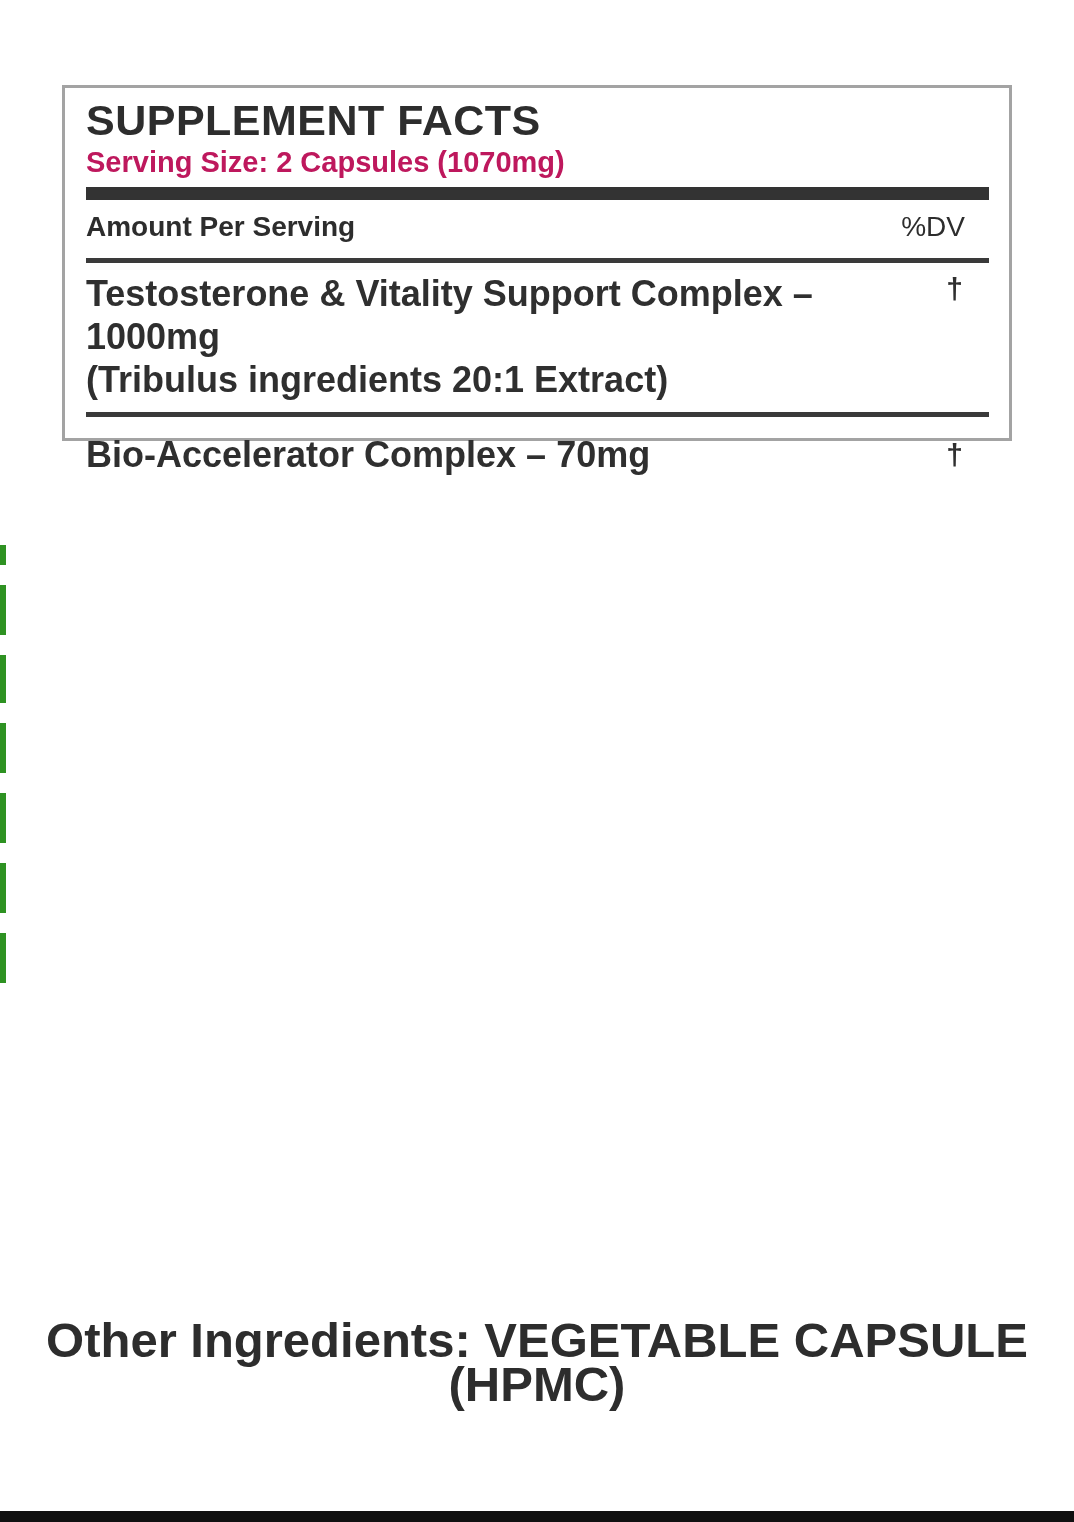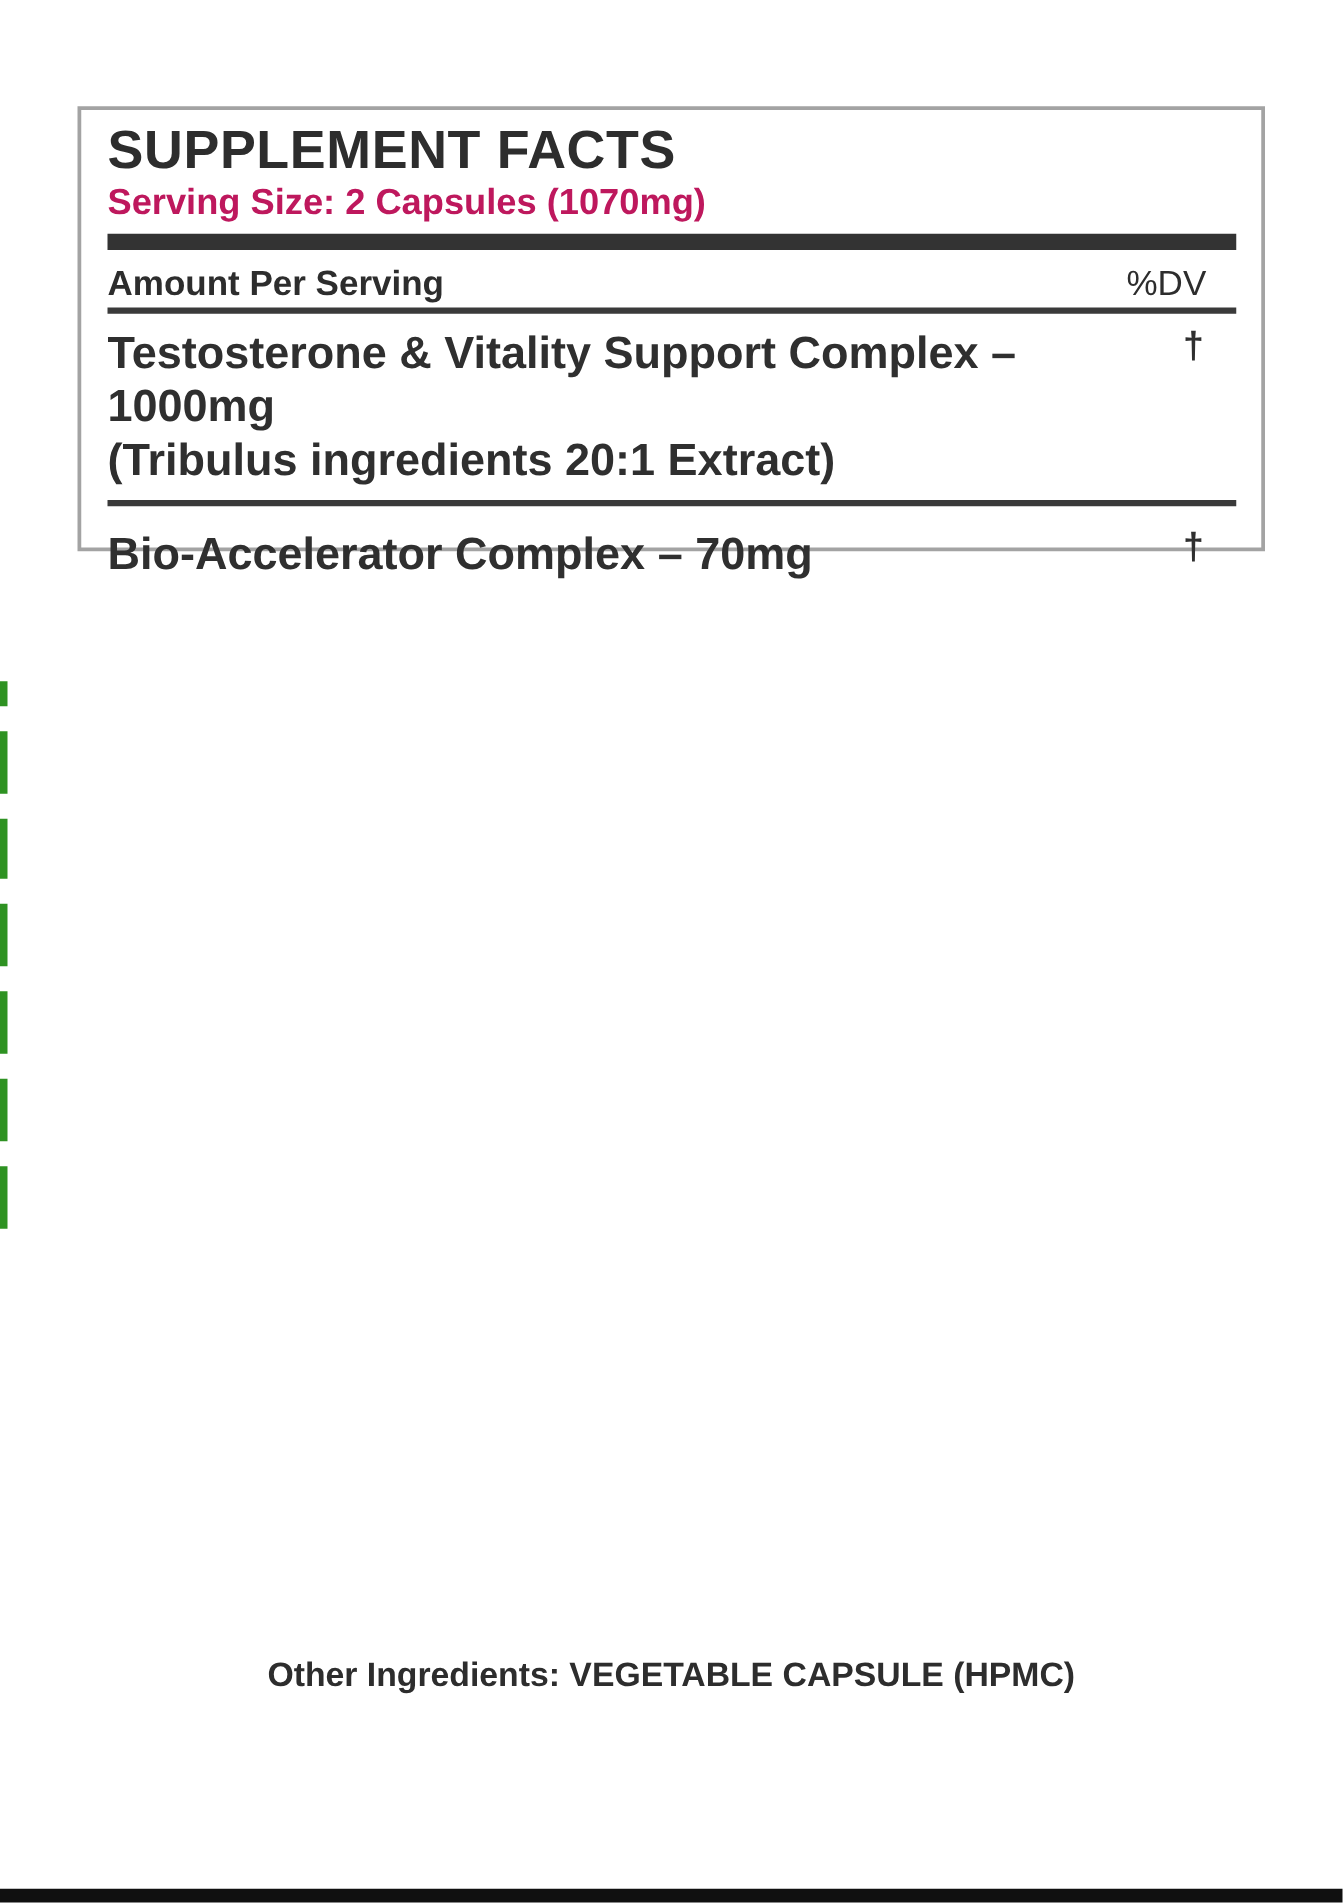--- a/index.html
+++ b/index.html
@@ -44,21 +44,21 @@
   }
   .thick-bar {
     height: 13px;
     background: #333333;
     margin-top: 7px;
   }
   .col-row {
     display: flex;
     justify-content: space-between;
     align-items: flex-start;
-    padding: 13px 0 5px 0;
+    padding: 13px 0 17px 0;
   }
   .col-amount {
     font-size: 28px;
     font-weight: bold;
     line-height: 1;
   }
   .col-dv {
     font-size: 28px;
     font-weight: normal;
     line-height: 1;
@@ -71,20 +71,21 @@
   .ing-row {
     display: flex;
     justify-content: space-between;
     align-items: flex-start;
   }
   .ing-row.first {
     padding: 9px 0 11px 0;
   }
   .ing-row.second {
     padding: 16px 0 0 0;
+    align-items: center;
   }
   .ing-name {
     font-size: 36px;
     font-weight: bold;
     line-height: 1.2;
     color: #2f2f2f;
   }
   .ing-dv {
     font-size: 30px;
     font-weight: bold;
@@ -110,21 +111,21 @@
 
   
   .footer {
     position: absolute;
     left: 0;
     top: 1318px;
     width: 100%;
     text-align: center;
   }
   .other-ing {
-    font-size: 27px;
+    font-size: 49px;
     font-weight: bold;
     line-height: 44px;
     color: #2d2d2d;
   }
   .dv-notes {
     margin-top: 14px;
   }
   .dv-note {
     font-size: 28px;
     font-weight: bold;

